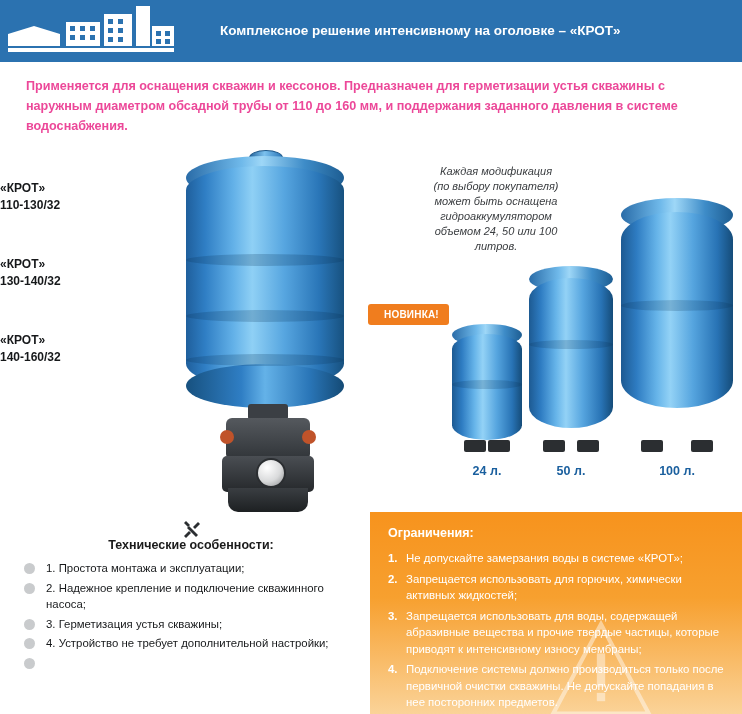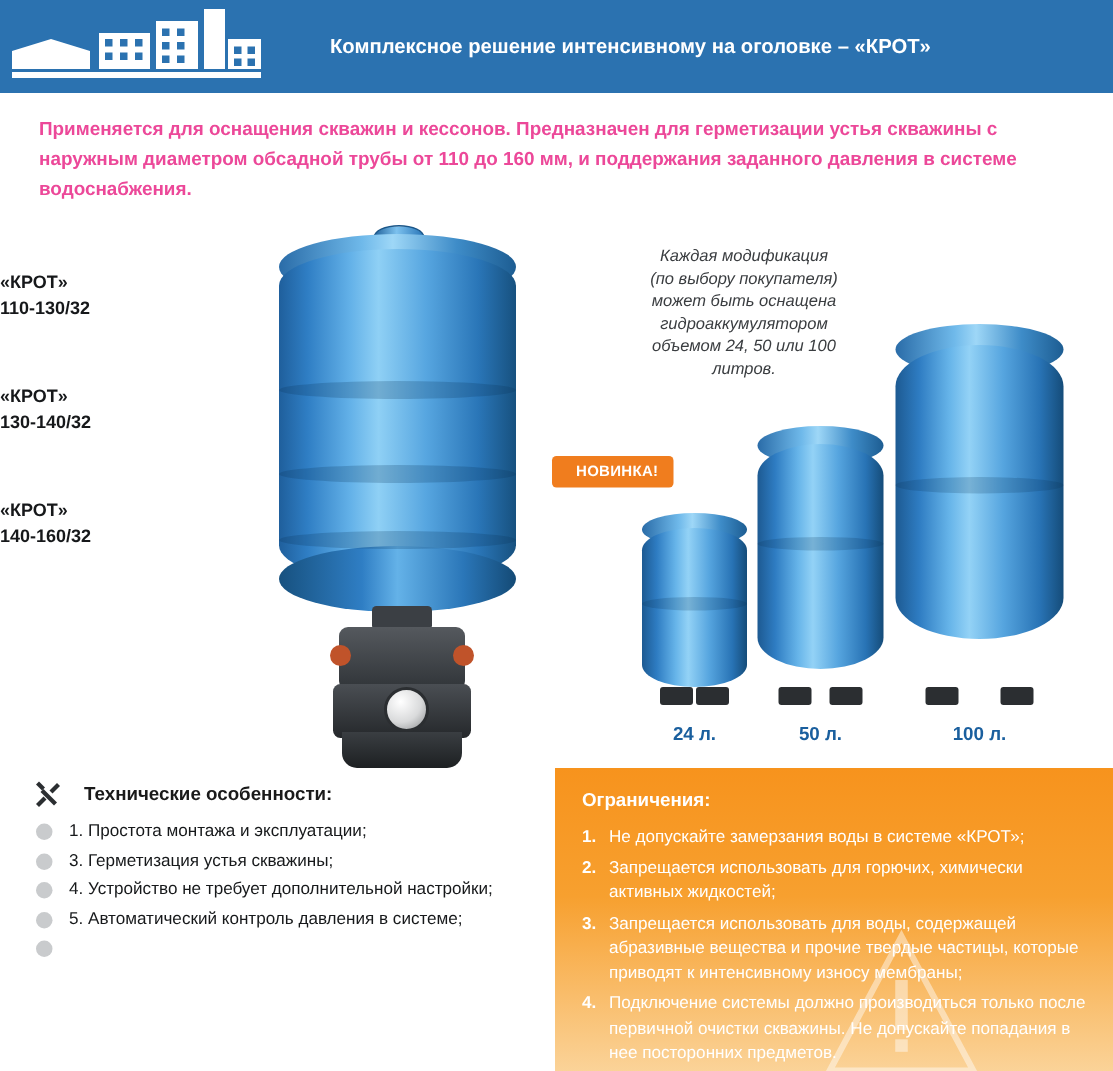--- a/index.html
+++ b/index.html
@@ -190,21 +190,22 @@
     font-size: 11px;
     font-style: italic;
     line-height: 15px;
     color: #3a3d40;
     text-align: center;
   }
 
   
   .acc {
     position: absolute;
-    bottom: 42px;
+    bottom: 60px;
+    margin-left: 24px;
   }
   .acc .body {
     position: absolute; left: 0; bottom: 10px;
     border-radius: 50% / 14%;
     background: linear-gradient(to right,#1d5a92 0%, #2e7cc2 14%, #66b4e9 32%, #93d2f6 44%, #56a5df 64%, #2873b5 86%, #154c79 100%);
   }
   .acc .cap-top {
     position: absolute; left: 0;
     border-radius: 50%;
     background: linear-gradient(to right,#2a6ca8,#6fb9ea 35%,#9ed7f7 48%,#3e8cc8 75%,#1d5d92);
@@ -234,24 +235,25 @@
     height: 214px;
   }
   .left-panel {
     width: 370px;
     padding: 8px 10px 0 22px;
     box-sizing: border-box;
   }
   .panel-head {
     display: flex;
     align-items: center;
-    gap: 16px;
+    gap: 0;
     font-size: 12.5px;
     font-weight: bold;
     margin-bottom: 8px;
+    flex-direction: column;
   }
   .bullet-list {
     list-style: none;
     margin: 0;
     padding: 0;
   }
   .bullet-list li {
     position: relative;
     padding-left: 24px;
     font-size: 11.4px;
@@ -425,23 +427,23 @@
       <svg width="18" height="18" viewBox="0 0 18 18">
         <path d="M2 3 L6 7 L8 5 L4 1 Z" fill="#2b2e31"></path>
         <path d="M7 6 L16 15 L14 17 L5 8 Z" fill="#2b2e31"></path>
         <path d="M16 2 L11 7 L13 9 L18 4 Z" fill="#2b2e31"></path>
         <path d="M2 16 L7 11 L9 13 L4 18 Z" fill="#2b2e31"></path>
       </svg>
       <span>Технические особенности:</span>
     </div>
     <ul class="bullet-list">
       <li><span class="dot"></span><span>1. Простота монтажа и эксплуатации;</span></li>
+      <li><span class="dot"></span><span>2. Надежное крепление и подключение скважинного насоса;</span></li>
       <li><span class="dot"></span><span>3. Герметизация устья скважины;</span></li>
       <li><span class="dot"></span><span>4. Устройство не требует дополнительной настройки;</span></li>
-      <li><span class="dot"></span><span>5. Автоматический контроль давления в системе;</span></li>
       <li><span class="dot"></span></li>
     </ul>
   </div>
 
   <div class="right-panel">
     <h3>Ограничения:</h3>
     <svg class="watermark" viewBox="0 0 100 100">
       <path d="M50 6 L96 92 L4 92 Z" fill="none" stroke="#ffffff" stroke-width="4"></path>
       <rect x="46" y="34" width="8" height="32" fill="#ffffff"></rect>
       <rect x="46" y="72" width="8" height="8" fill="#ffffff"></rect>

